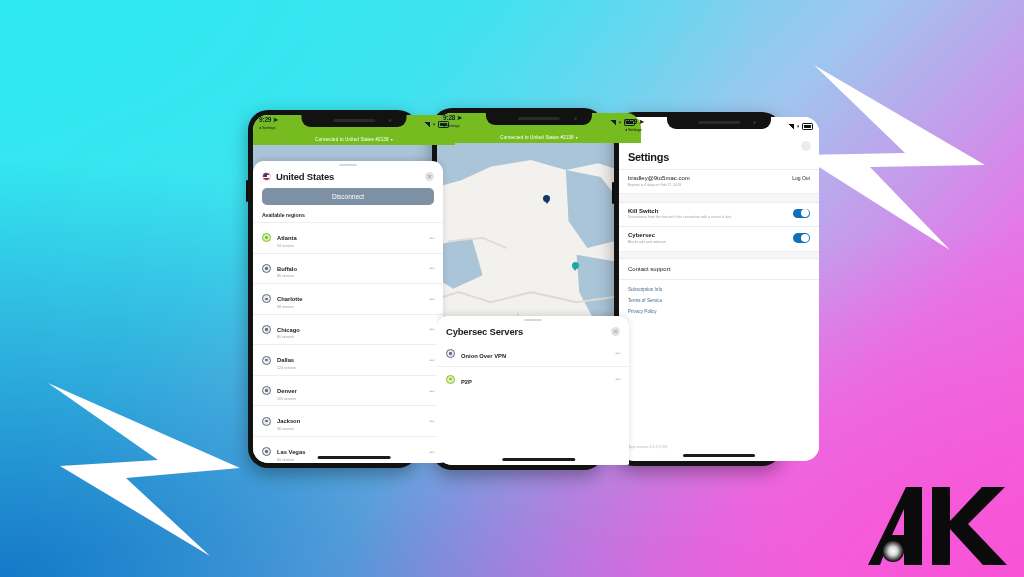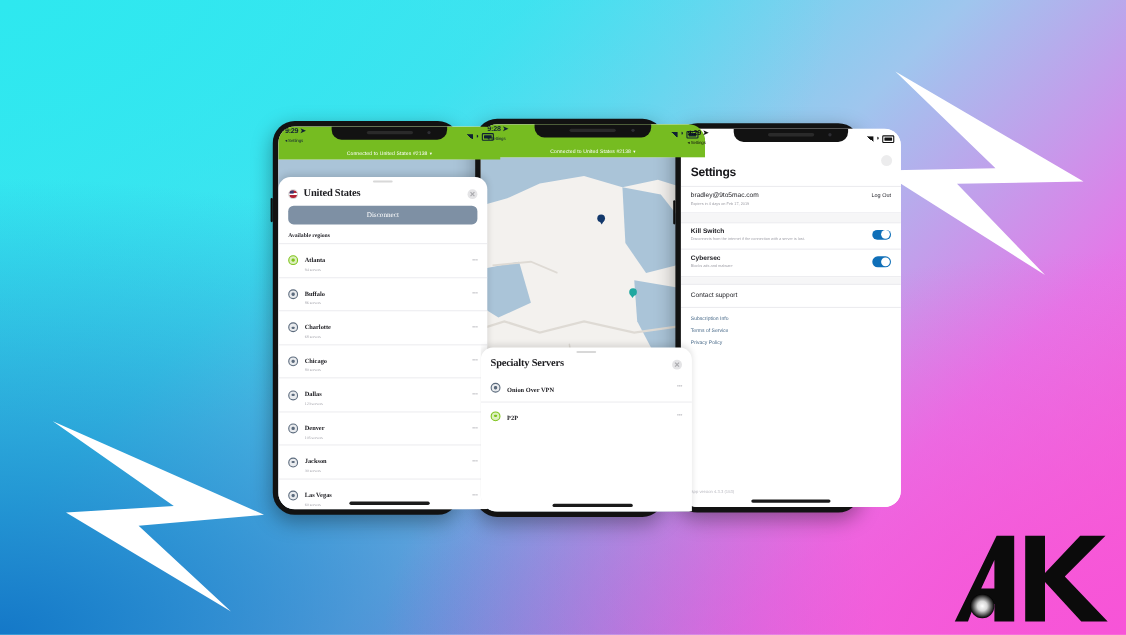--- a/index.html
+++ b/index.html
@@ -62,21 +62,21 @@
   .pin.teal .head{background:#1fa8a0}.pin.teal .tail{border-top-color:#1fa8a0}
   .pin.green{width:9px;height:9px;}
   .pin.green .head{width:9px;height:9px;background:#7fc41d;border:1.6px solid #fff;box-sizing:border-box;}
   .halo{position:absolute;border-radius:50%;background:rgba(190,205,120,.35);}
   .map-fab{position:absolute;width:13px;height:13px;border-radius:50%;background:#fff;
            box-shadow:0 1px 2px rgba(0,0,0,.25);display:flex;align-items:center;justify-content:center;}
   .map-fab .dot{width:6px;height:6px;border-radius:50%;border:1.6px solid #12386b;box-sizing:border-box;}
 
   
   .sheet{position:absolute;left:0;right:12px;bottom:0;background:#fff;border-radius:11px 11px 0 0;z-index:25;
-         box-shadow:0 -2px 6px rgba(0,0,0,.12);font-family:Liberation Serif, serif;}
+         box-shadow:0 -2px 6px rgba(0,0,0,.12);}
   .grabber{width:18px;height:2px;border-radius:2px;background:#d8d8d8;margin:3px auto 0;}
   .sheet-head{display:flex;align-items:center;padding:5px 9px 4px;}
   .flag{width:9px;height:9px;border-radius:50%;margin-right:5px;flex:0 0 auto;
         background:linear-gradient(to bottom,#b22234 0 33%,#fff 33% 66%,#b22234 66% 100%);
         position:relative;overflow:hidden;border:.5px solid #d6d6d6;box-sizing:border-box;}
   .flag:before{content:"";position:absolute;left:0;top:0;width:52%;height:55%;background:#3c3b6e;}
   .sheet-title{font-size:9.5px;font-weight:bold;color:#1b1b1f;letter-spacing:-.2px;flex:1;}
   .close-x{width:9px;height:9px;border-radius:50%;background:#e4e4e6;position:relative;flex:0 0 auto;}
   .close-x:before,.close-x:after{content:"";position:absolute;left:2px;right:2px;top:4px;height:1px;background:#a9a9ad;}
   .close-x:before{transform:rotate(45deg)}.close-x:after{transform:rotate(-45deg)}
@@ -294,21 +294,21 @@
           <div class="tail"></div>
         </div>
       <div class="map-fab" style="right:6px;top:5px;">
           <span class="dot"></span>
         </div>
     </div>
 
     <div class="sheet" style="top:203px;bottom:0;">
       <div class="grabber"></div>
       <div class="sheet-head">
-        <span class="sheet-title">Specialty Servers</span>
+        <span class="sheet-title">Cybersec Servers</span>
         <span class="close-x"></span>
       </div>
       <div class="rows">
         <div class="row" style="border-top:none;">
           <span class="ico grey"></span>
           <span class="txt"><span class="name">Onion Over VPN</span></span>
           <span class="more">•••</span>
         </div>
         <div class="row">
           <span class="ico green"></span>

